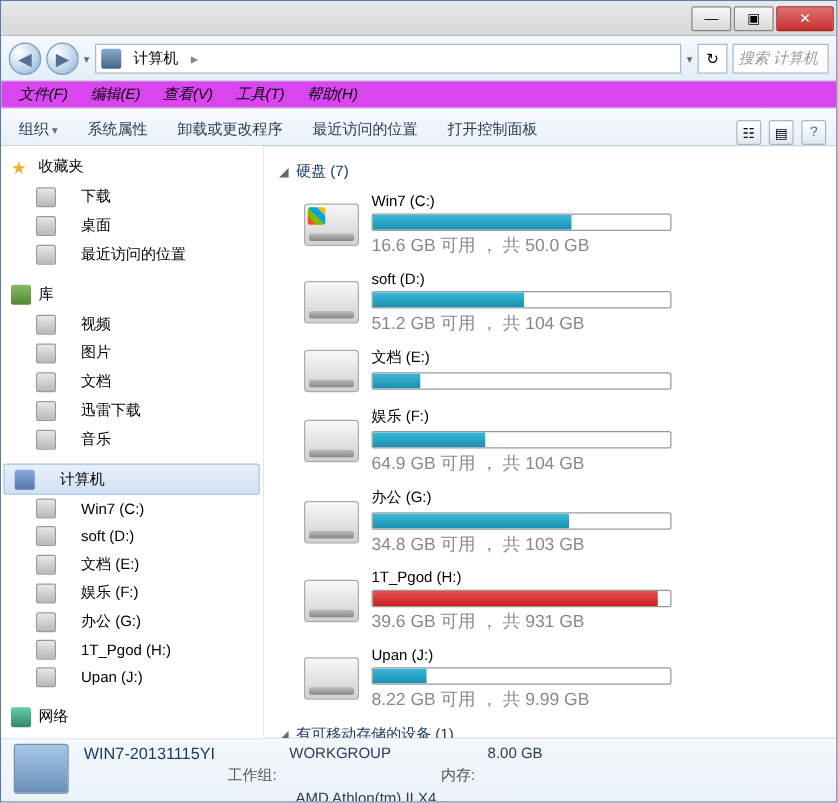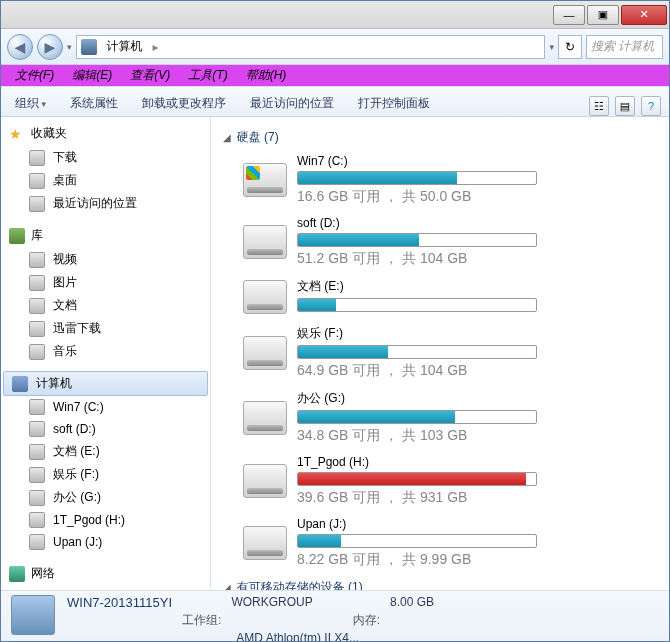--- a/index.html
+++ b/index.html
@@ -26,21 +26,21 @@
 .ticon{width:20px;height:20px;border:1px solid #a8b8c8;background:linear-gradient(#fff,#e0e8f0);border-radius:2px;display:flex;align-items:center;justify-content:center;font-size:11px;}
 .body{display:flex;height:473px;}
 .sidebar{width:210px;background:#fff;border-right:1px solid #d8e0e8;overflow-y:auto;padding:4px 0;}
 .sgroup{margin-bottom:8px;}
 .shdr{display:flex;align-items:center;gap:6px;padding:4px 8px;}
 .shdr .gicon{width:16px;height:16px;}
 .star{color:#f0b030;font-size:14px;}
 .lib{background:linear-gradient(#88bb66,#558833);border-radius:2px;}
 .comp{background:linear-gradient(#88aadd,#5577aa);border-radius:2px;}
 .net{background:linear-gradient(#66ccaa,#338866);border-radius:2px;}
-.sitem{display:flex;align-items:center;gap:8px;padding:3px 8px 3px 28px;cursor:default;}
+.sitem{display:flex;align-items:center;gap:20px;padding:3px 8px 3px 28px;cursor:default;}
 .sitem .iicon{width:16px;height:16px;background:linear-gradient(#e8e8e8,#b8b8b8);border:1px solid #999;border-radius:2px;}
 .sitem.selected{background:linear-gradient(#e8f0fb,#d0e0f4);border:1px solid #a0c0e0;border-radius:2px;margin:0 2px;padding-left:26px;}
 .content{flex:1;overflow-y:auto;padding:8px 12px;}
 .category{display:flex;align-items:center;gap:6px;color:#1a3a6a;margin:4px 0 8px;}
 .category .tri{color:#666;font-size:10px;}
 .drive{display:flex;gap:10px;margin:6px 0 10px 20px;align-items:center;}
 .driveicon{width:44px;height:34px;background:linear-gradient(#f8f8f8,#d0d0d0);border:1px solid #aaa;border-radius:3px;position:relative;}
 .driveicon::after{content:"";position:absolute;bottom:3px;left:3px;right:3px;height:6px;background:linear-gradient(#bbb,#888);border-radius:2px;}
 .driveicon.win::before{content:"";position:absolute;top:2px;left:2px;width:14px;height:14px;background:linear-gradient(45deg,#f25022 0 25%,#7fba00 25% 50%,#00a4ef 50% 75%,#ffb900 75%);border-radius:2px;}
 .driveinfo{flex:1;max-width:260px;}

